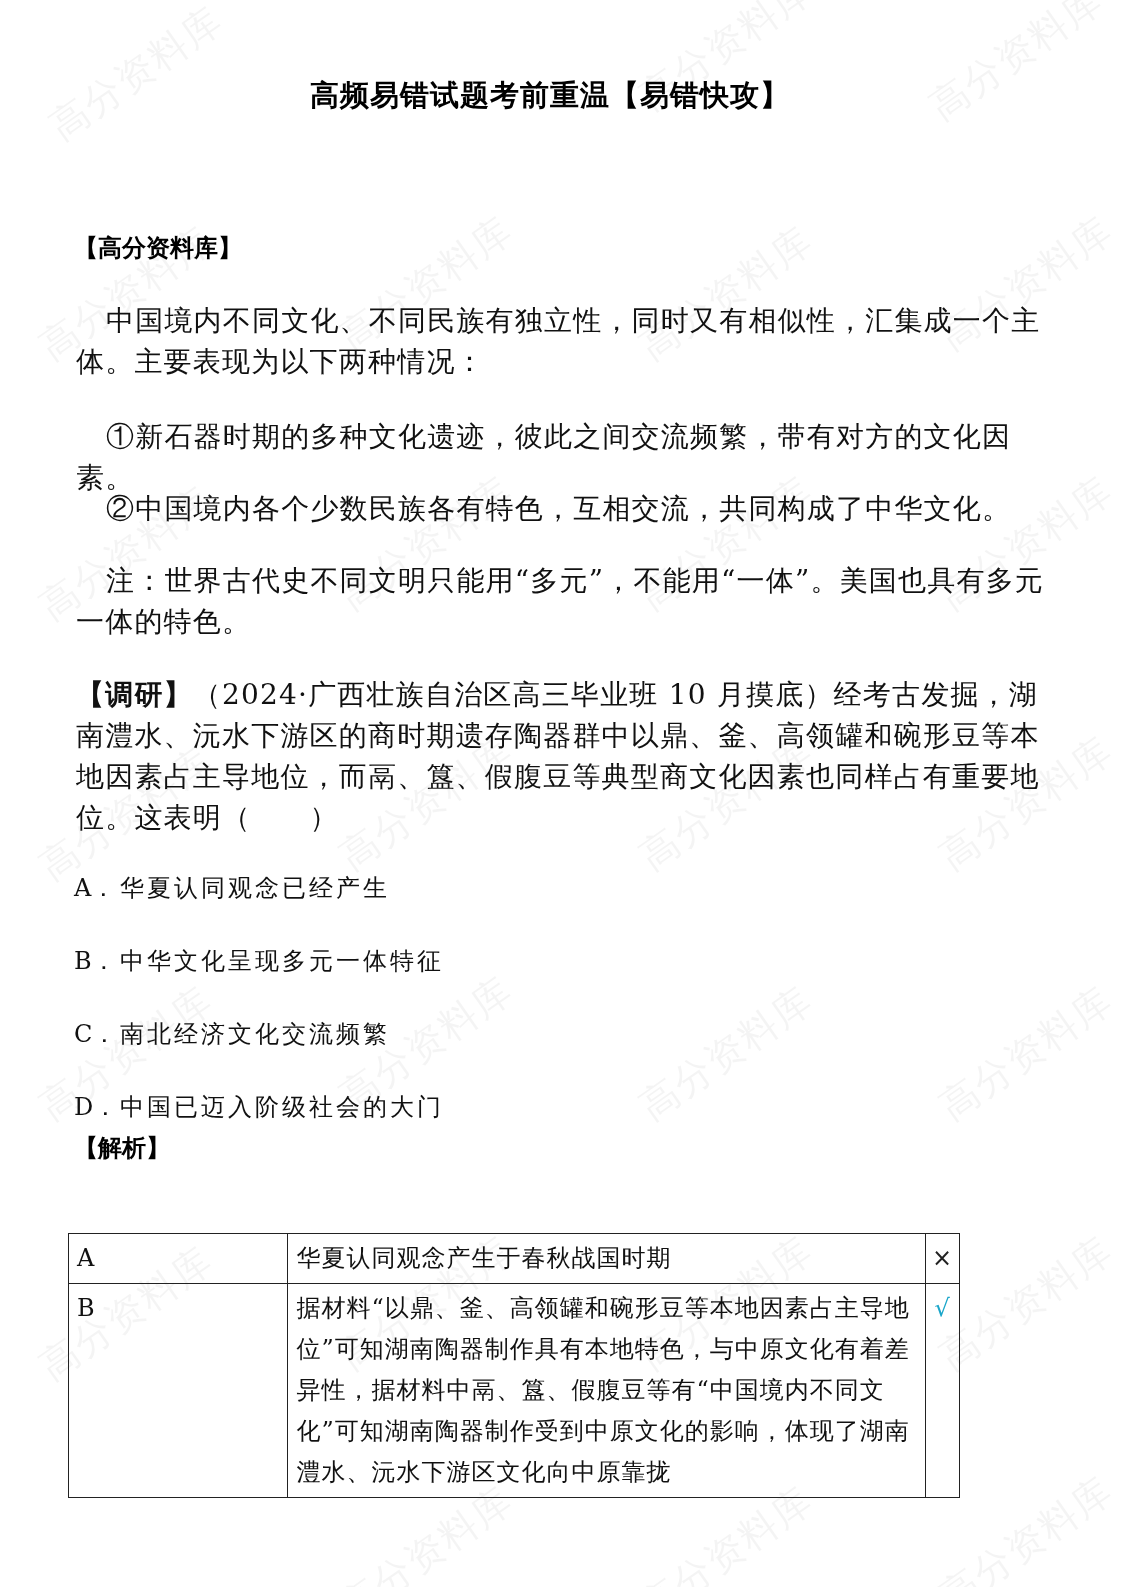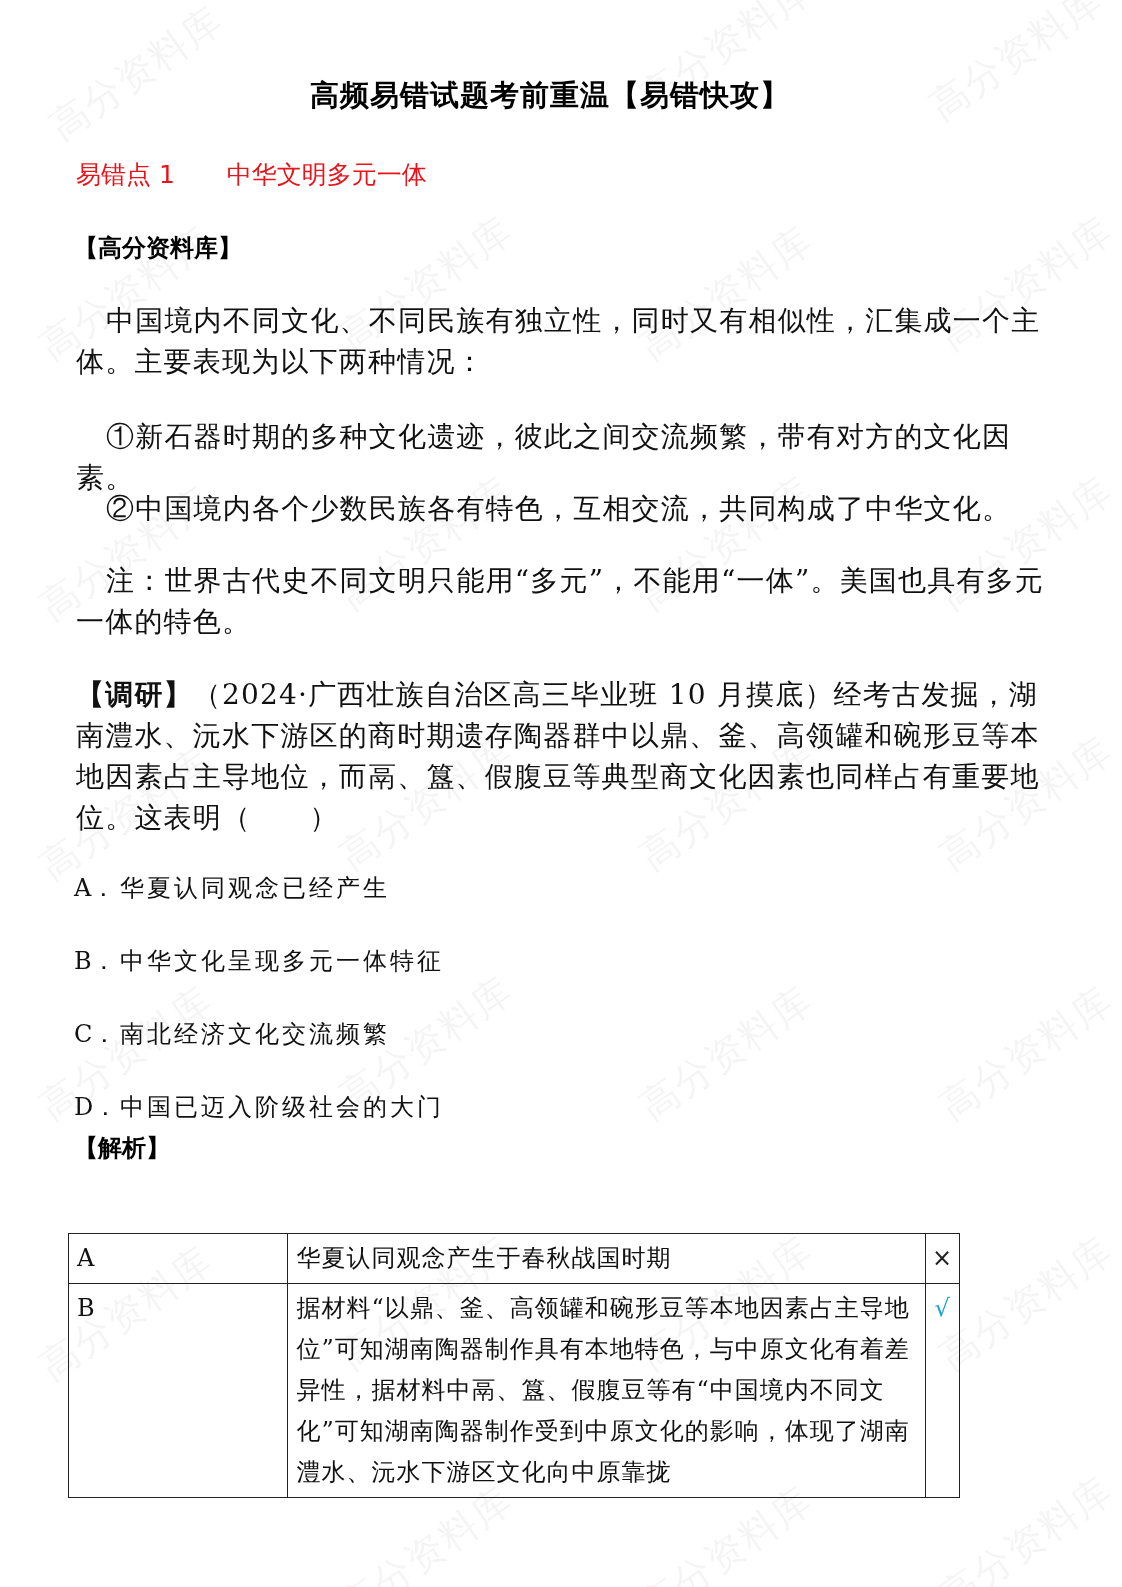--- a/index.html
+++ b/index.html
@@ -143,21 +143,20 @@
   <span class="wm" style="left:930px;top:1340px">高分资料库</span>
   <span class="wm" style="left:330px;top:1590px">高分资料库</span>
   <span class="wm" style="left:630px;top:1590px">高分资料库</span>
   <span class="wm" style="left:930px;top:1580px">高分资料库</span>
 </div>
 
 <div class="page">
 
   <div class="doc-title">高频易错试题考前重温【易错快攻】</div>
 
-  <div class="section-heading"><span class="num">易错点 1</span><span>中华文明多元一体</span></div>
 
   <div class="label-bold" style="top:232px">【高分资料库】</div>
 
   <div class="para indent" style="top:300px">中国境内不同文化、不同民族有独立性，同时又有相似性，汇集成一个主体。主要表现为以下两种情况：</div>
 
   <div class="para indent" style="top:416px">①新石器时期的多种文化遗迹，彼此之间交流频繁，带有对方的文化因素。</div>
 
   <div class="para indent" style="top:488px">②中国境内各个少数民族各有特色，互相交流，共同构成了中华文化。</div>
 
   <div class="para indent" style="top:560px">注：世界古代史不同文明只能用“多元”，不能用“一体”。美国也具有多元一体的特色。</div>

